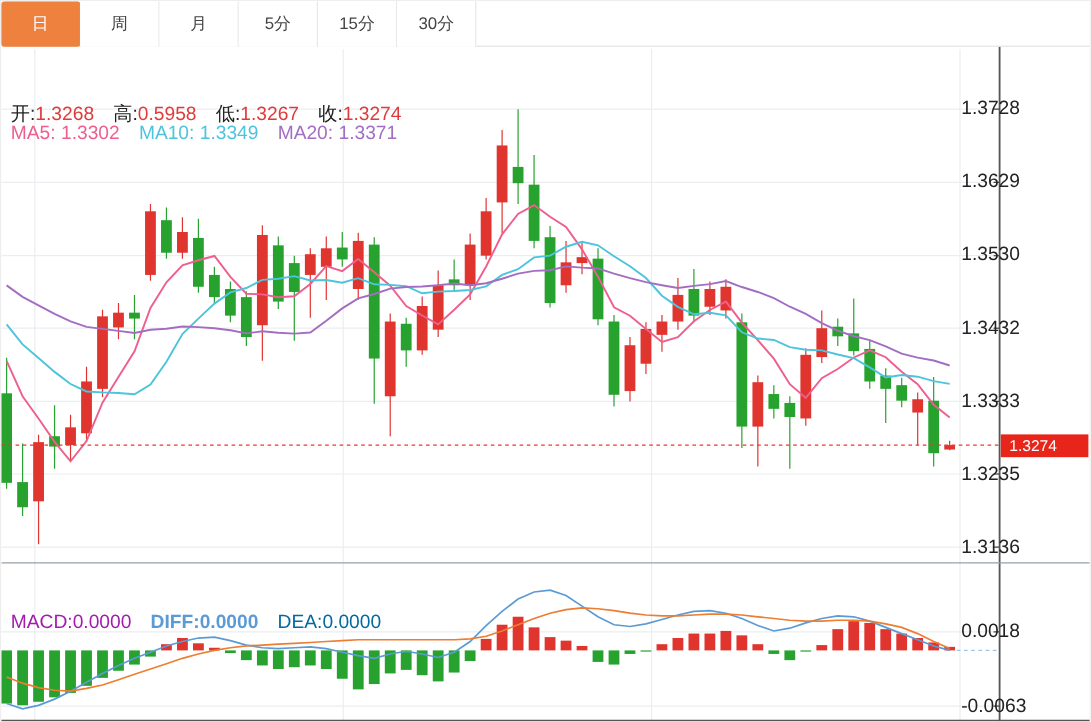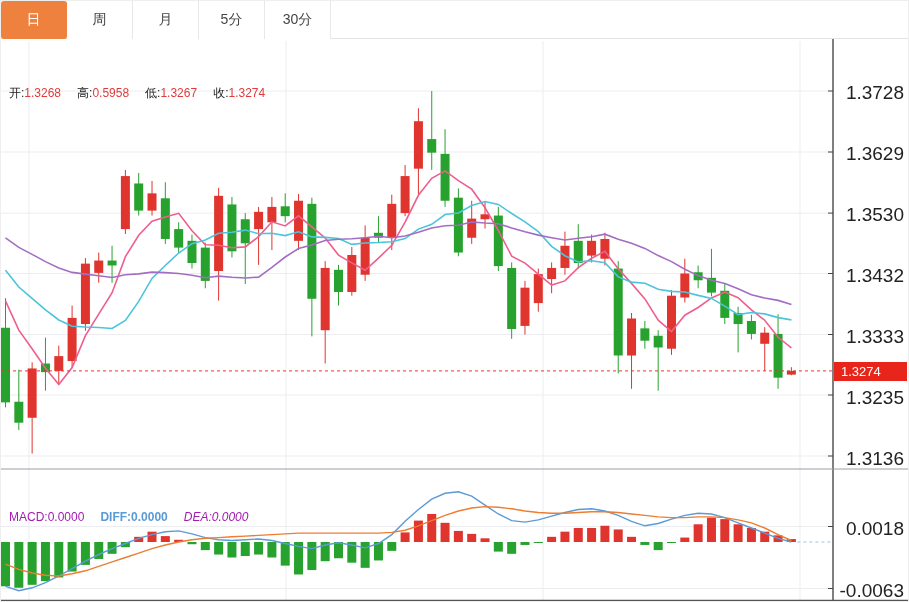--- a/index.html
+++ b/index.html
@@ -19,45 +19,46 @@
     font-size:14px; color:#444; border-right:1px solid #e8e8e8; cursor:pointer;
     background:#fff;
   }
   .tab.active {
     background:#ef813e; color:#fff; border-right:1px solid #ef813e; border-radius:3px;
   }
   
   .chart-area { position:absolute; top:38px; left:0; width:909px; height:564px; }
   #chart-svg { position:absolute; top:0; left:0; }
   
-  .legend-row { position:absolute; left:8px; display:flex; gap:16px; font-size:12px; white-space:nowrap; }
+  .legend-row { position:absolute; left:8px; display:flex; gap:16px; font-size:16px; white-space:nowrap; }
   .ohlc-row { top:46px; }
   .ohlc-item .lbl { color:#222; }
   .ohlc-item .val { color:#e03b3b; }
   .ma-row { top:64px; }
   .macd-row { top:471px; }
   
   .y-label {
-    position:absolute; left:837px; width:66px; font-size:19px; color:#222; text-align:right;
+    position:absolute; left:800px; width:66px; font-size:16px; color:#222; text-align:left;
   }
   .price-tag {
     position:absolute; left:833px; top:361px; width:73px; height:19px;
     background:#e8251a; color:#fff; font-size:13px; line-height:19px; padding-left:7px;
   }
 </style>
 </head>
 <body>
 
 <div id="app">
 
   <div class="tabbar">
     <div class="tab active">日</div>
     <div class="tab">周</div>
     <div class="tab">月</div>
     <div class="tab">5分</div>
+    <div class="tab">15分</div>
     <div class="tab">30分</div>
   </div>
 
   <div class="chart-area">
     <svg id="chart-svg" width="909" height="564">
       <g id="g-grid">
           <line x1="28" y1="2" x2="28" y2="561" stroke="#ebedf1" stroke-width="1"></line>
           <line x1="285" y1="2" x2="285" y2="561" stroke="#ebedf1" stroke-width="1"></line>
           <line x1="542" y1="2" x2="542" y2="561" stroke="#ebedf1" stroke-width="1"></line>
           <line x1="799" y1="2" x2="799" y2="561" stroke="#ebedf1" stroke-width="1"></line>
@@ -402,25 +403,30 @@
         </g>
     </svg>
 
     <div class="legend-row ohlc-row">
       <span class="ohlc-item"><span class="lbl">开:</span><span class="val">1.3268</span></span>
       <span class="ohlc-item"><span class="lbl">高:</span><span class="val">0.5958</span></span>
       <span class="ohlc-item"><span class="lbl">低:</span><span class="val">1.3267</span></span>
       <span class="ohlc-item"><span class="lbl">收:</span><span class="val">1.3274</span></span>
     </div>
 
+    <div class="legend-row ma-row">
+      <span id="ma5-label" style="color: rgb(238, 95, 142);">MA5: 1.3302</span>
+      <span id="ma10-label" style="color: rgb(76, 196, 220);">MA10: 1.3349</span>
+      <span id="ma20-label" style="color: rgb(163, 110, 194);">MA20: 1.3371</span>
+    </div>
 
     <div class="legend-row macd-row">
       <span id="macd-label" style="color: #a21caf;">MACD:0.0000</span>
       <span id="diff-label" style="color: rgb(91, 155, 213); font-weight: bold;">DIFF:0.0000</span>
-      <span id="dea-label" style="color: #a21caf; font-style: italic;">DEA:0.0000</span>
+      <span id="dea-label" style="color: #0369a1;">DEA:0.0000</span>
     </div>
   </div>
 
   <div class="y-label" style="top:81px">1.3728</div>
   <div class="y-label" style="top:142px">1.3629</div>
   <div class="y-label" style="top:203px">1.3530</div>
   <div class="y-label" style="top:264px">1.3432</div>
   <div class="y-label" style="top:325px">1.3333</div>
   <div class="y-label" style="top:386px">1.3235</div>
   <div class="y-label" style="top:447px">1.3136</div>

